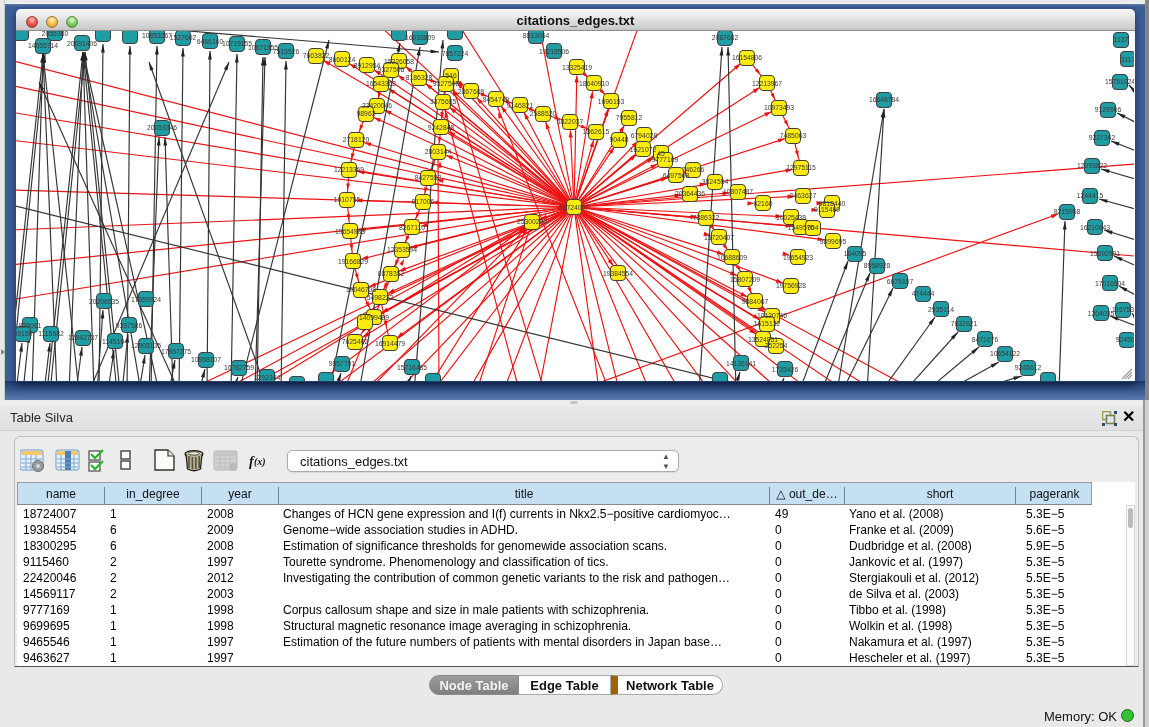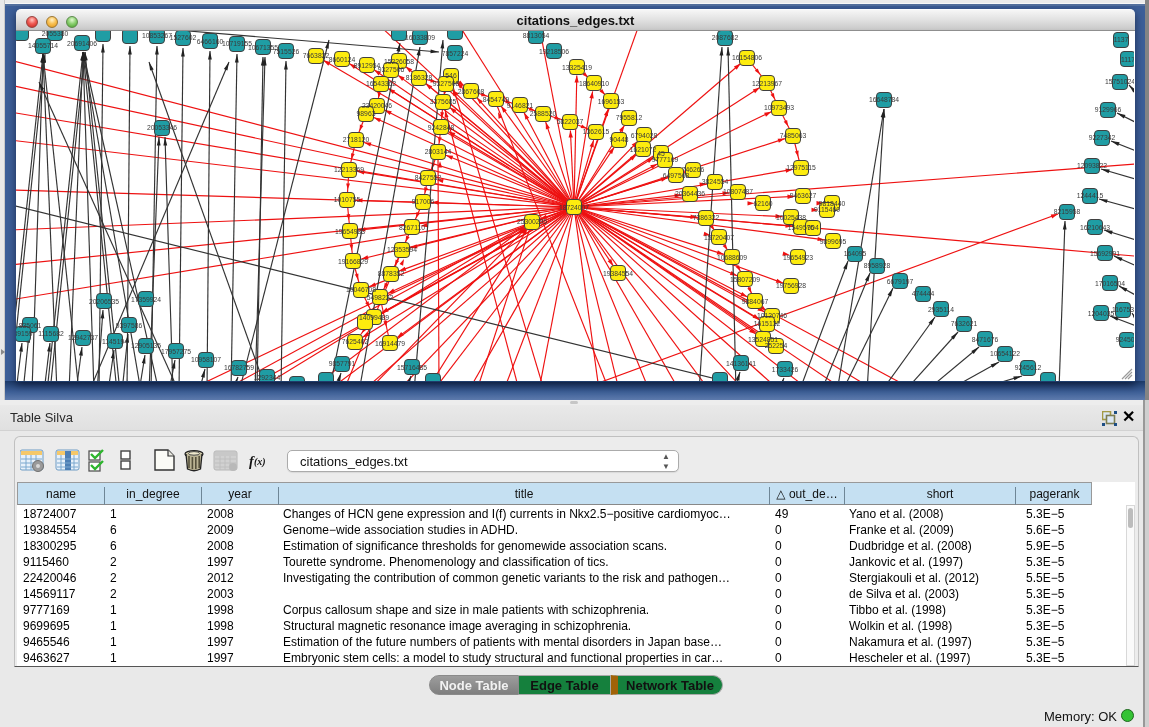--- a/index.html
+++ b/index.html
@@ -59,21 +59,21 @@
 #tscroll { position:absolute; left:1126px; top:505px; width:9px; height:161px; background:#fafafa; border:1px solid #d8d8d8; }
 #tscroll .thumb { position:absolute; left:1px; top:2px; width:5px; height:20px; background:#bcbcbc; border-radius:3px; }
 #twhite { position:absolute; left:1092px; top:482px; width:43px; height:184px; background:#fff; }
 .trow { position:absolute; left:17px; width:1118px; height:16px; font-size:12px; color:#000; }
 .trow span { position:absolute; top:1px; white-space:nowrap; }
 .c0 { left:6px; } .c1 { left:93px; } .c2 { left:190px; } .c3 { left:266px; }
 .c4 { left:758px; } .c5 { left:832px; } .c6 { left:989px;margin-left:20px; }
 
 
 #tabs { position:absolute; left:429px; top:675px; height:20px; font-size:13px; font-weight:bold; }
-#tabs .seg { position:absolute; top:0; height:20px; line-height:19px; text-align:center; border:1px solid #a9a9a9; background:#15803d; color:#111; }
+#tabs .seg { position:absolute; top:0; height:20px; line-height:19px; text-align:center; border:1px solid #a9a9a9; background:#ffffff; color:#111; }
 #tabs .s1 { left:0; width:90px; border-radius:10px 0 0 10px;
   background:linear-gradient(#9d9d9d,#7f7f7f); color:#f2f2f2; border-color:#8a8a8a; }
 #tabs .s2 { left:90px; width:92px; border-left:none; }
 #tabs .s3 { left:182px; width:112px; border-left:7px solid #a16207; border-radius:0 10px 10px 0; }
 
 #status { position:absolute; right:32px; top:709px; font-size:13px; color:#111; }
 #memdot { position:absolute; left:1121px; top:709px; width:13px; height:13px; border-radius:50%;
   background:#35c335; border:1.5px solid #1e661e; }
 </style></head>
 <body>
@@ -992,21 +992,20 @@
       <span class="c2">1997</span>
       <span class="c3">Estimation of the future numbers of patients with mental disorders in Japan base…</span>
       <span class="c4">0</span>
       <span class="c5">Nakamura et al. (1997)</span>
       <span class="c6">5.3E−5</span>
     </div>
 <div class="trow" style="top:650px">
 <span class="c0">9463627</span>
       <span class="c1">1</span>
       <span class="c2">1997</span>
-      <span class="c3">Embryonic stem cells: a model to study structural and functional properties in car…</span>
       <span class="c4">0</span>
       <span class="c5">Hescheler et al. (1997)</span>
       <span class="c6">5.3E−5</span>
     </div>
 
   <div id="tabs">
     <div class="seg s1">Node Table</div>
     <div class="seg s2">Edge Table</div>
     <div class="seg s3">Network Table</div>
   </div>

